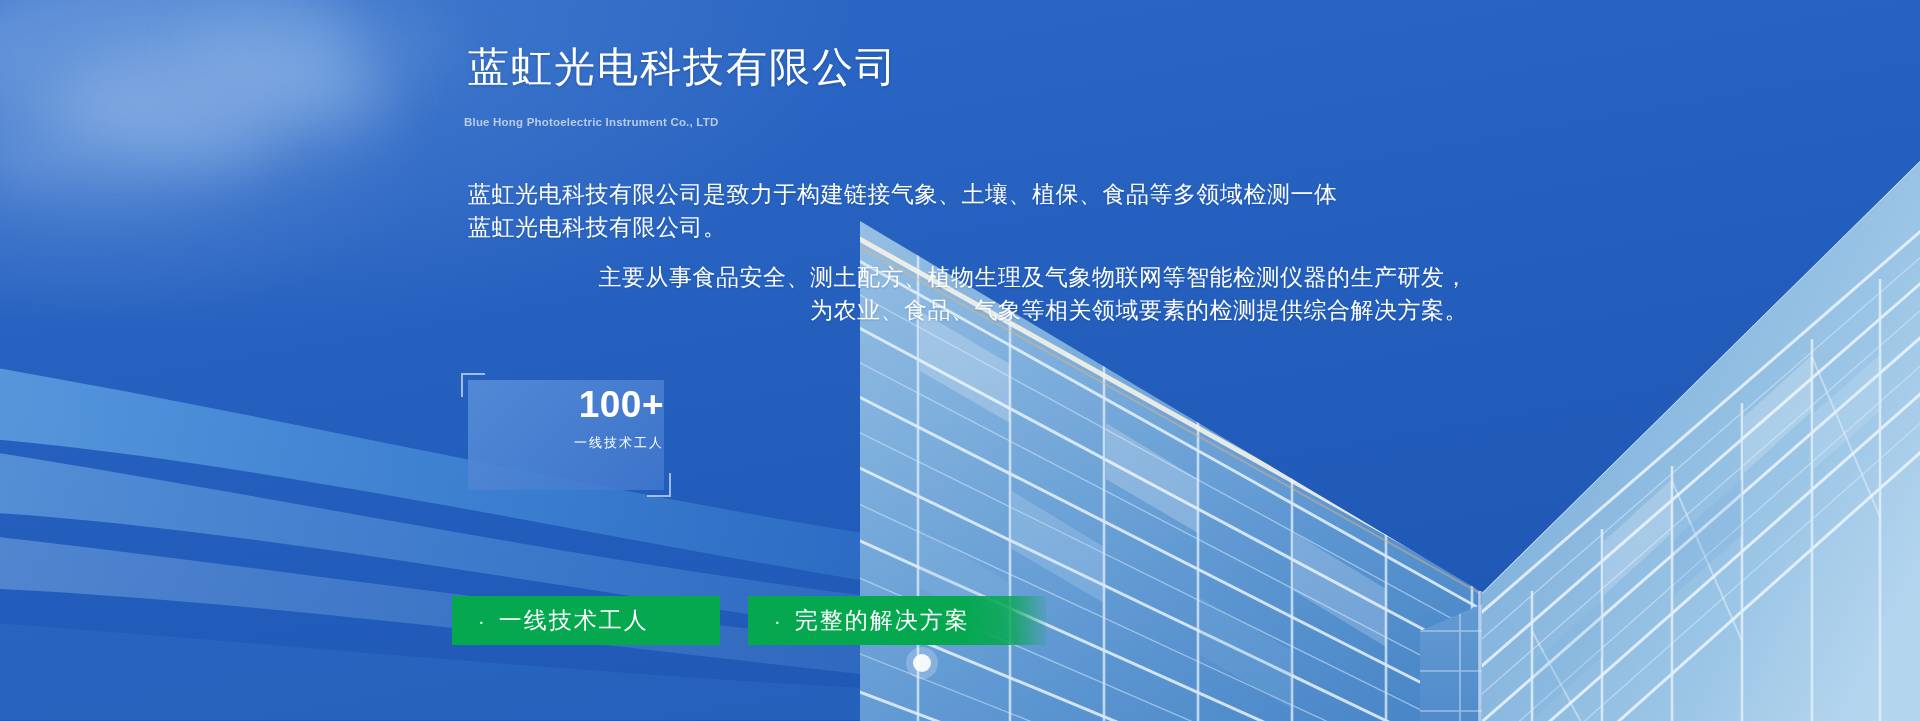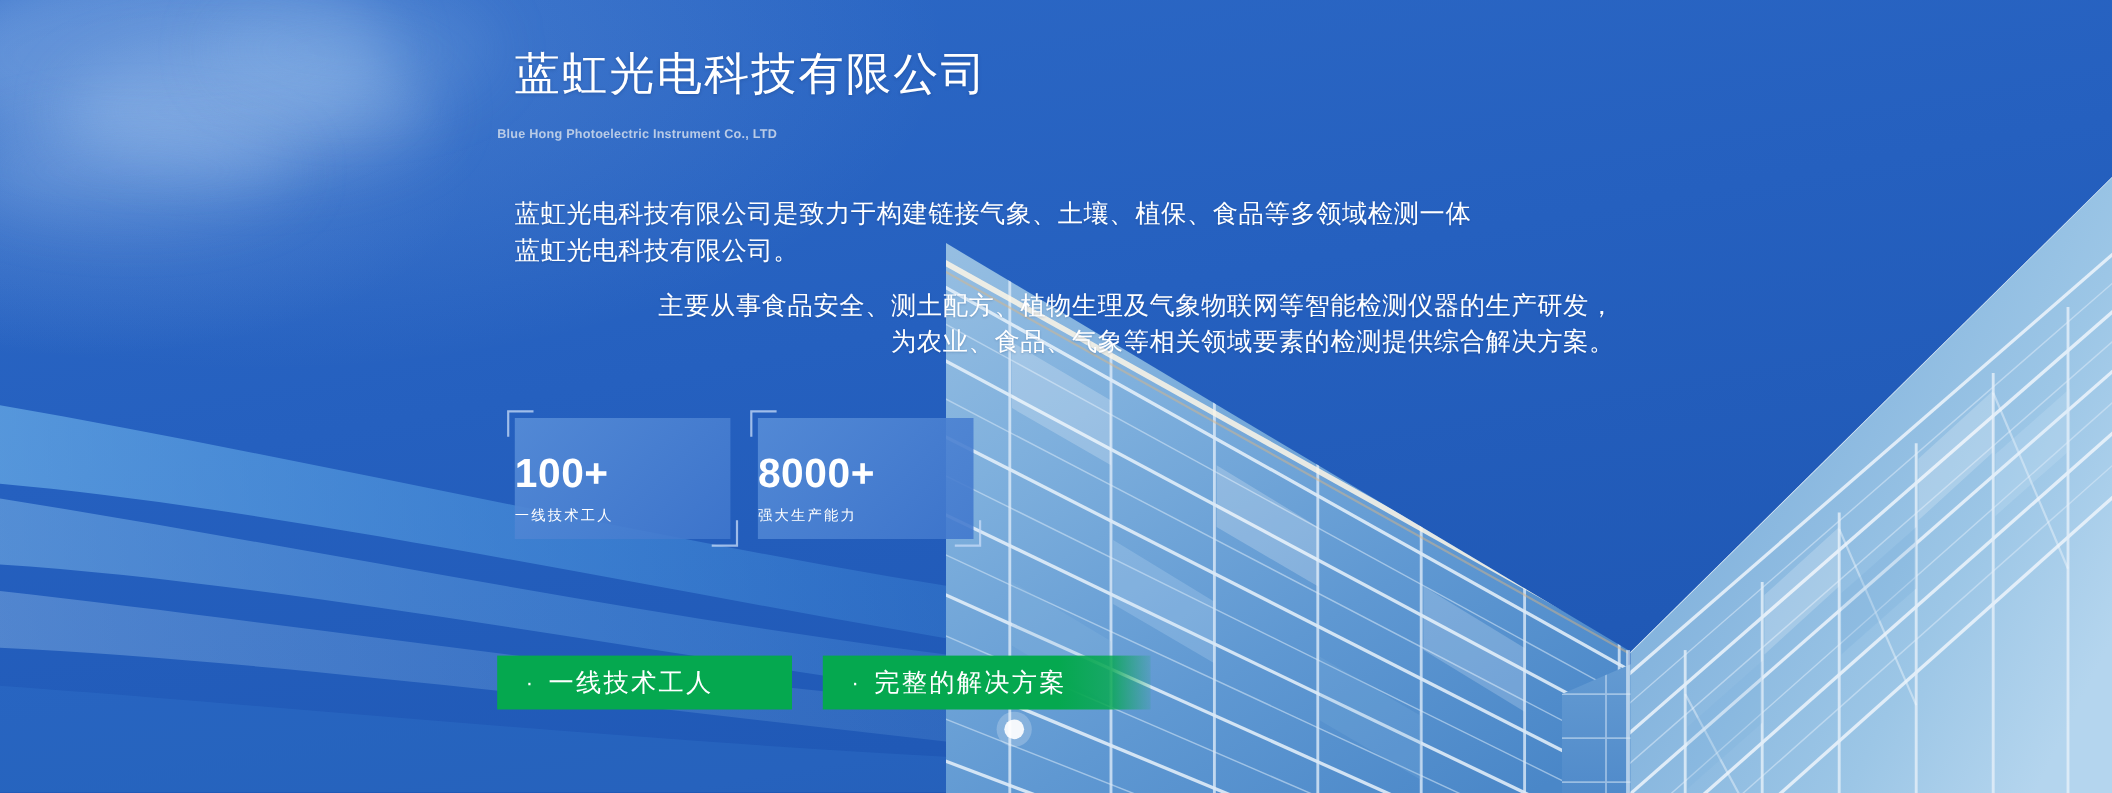--- a/index.html
+++ b/index.html
@@ -45,44 +45,44 @@
   
   .content { position:absolute; left:0; top:0; width:1920px; height:721px; }
 
   .title {
     position:absolute; left:468px; top:44px;
     font-size:41px; font-weight:400; color:#ffffff;
     letter-spacing:2px; line-height:1.15;
     text-shadow:0 1px 3px rgba(10,40,90,0.28);
   }
   .subtitle {
-    position:absolute; left:452px; top:114px;
+    position:absolute; left:464px; top:114px;
     font-size:11.5px; font-weight:600; line-height:17px;
     color:#b9cbe6; letter-spacing:0.2px;
   }
 
   .para {
     position:absolute; left:468px;
     font-size:23px; line-height:33px; color:#ffffff;
     font-weight:400; letter-spacing:0.5px;
     text-shadow:0 1px 2px rgba(10,40,90,0.22);
     width:1000px;
   }
   .para.p1 { top:178px; }
   .para.p2 { top:261px;text-align:right; }
   .para .ln { display:block; }
 
   
   .stats { position:absolute; left:468px; top:380px; display:flex; gap:25px; }
   .stat {
     position:relative;
     width:196px; height:110px;
-    padding-top:28px;
+    padding-top:2px;
     background:linear-gradient(135deg, rgba(86,140,215,0.92) 0%, rgba(64,119,205,0.88) 100%);
-    text-align:left;
+    text-align:right;
   }
   .stat::before,
   .stat::after {
     content:""; position:absolute;
     width:22px; height:22px; pointer-events:none;
   }
   .stat::before {
     left:-7px; top:-7px;
     border-left:2px solid rgba(200,220,248,0.75);
     border-top:2px solid rgba(200,220,248,0.75);
@@ -308,24 +308,20 @@
     <div class="para p2">
       <span class="ln">主要从事食品安全、测土配方、植物生理及气象物联网等智能检测仪器的生产研发，</span>
       <span class="ln">为农业、食品、气象等相关领域要素的检测提供综合解决方案。</span>
     </div>
 
     <div class="stats">
       <div class="stat">
         <div class="stat-num">100+</div>
         <div class="stat-label">一线技术工人</div>
       </div>
-      <div class="stat">
-        <div class="stat-num">8000+</div>
-        <div class="stat-label">强大生产能力</div>
-      </div>
     </div>
 
     <div class="tags">
       <div class="tag t1">
         <span class="dot">·</span>
         <span>一线技术工人</span>
       </div>
       <div class="tag t2">
         <span class="dot">·</span>
         <span>完整的解决方案</span>

